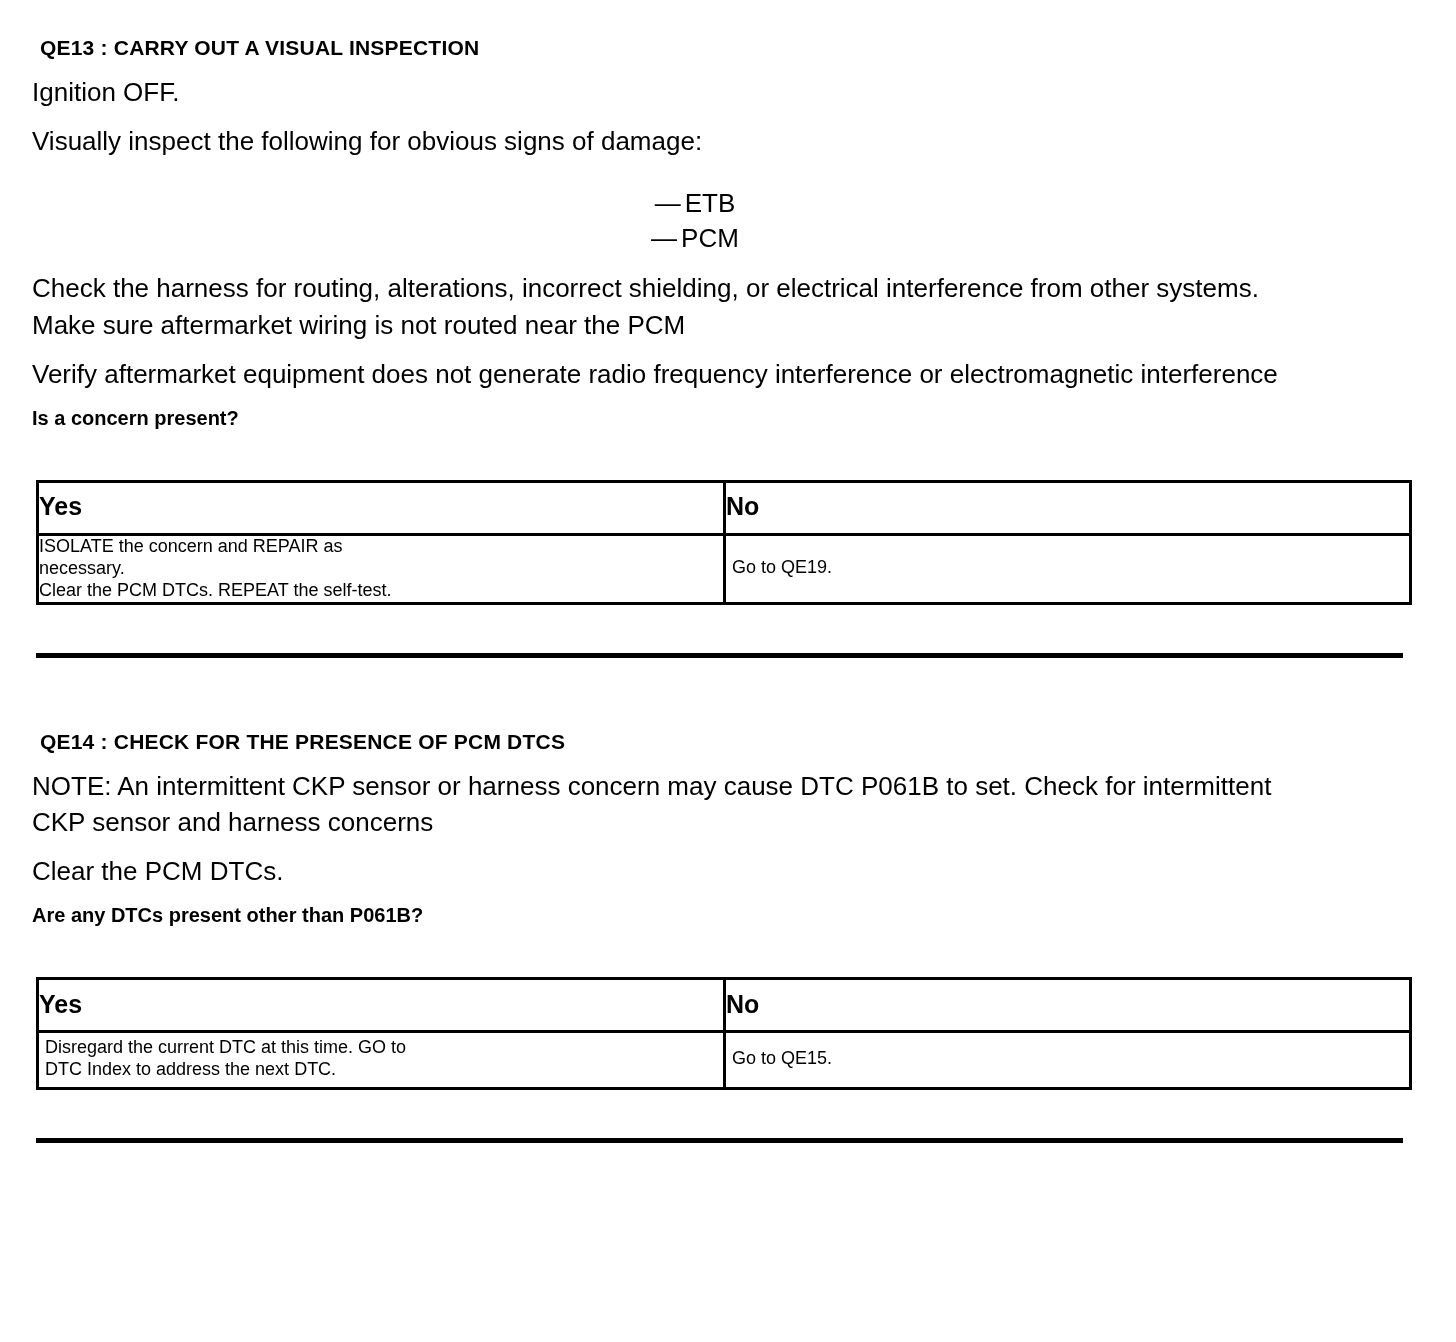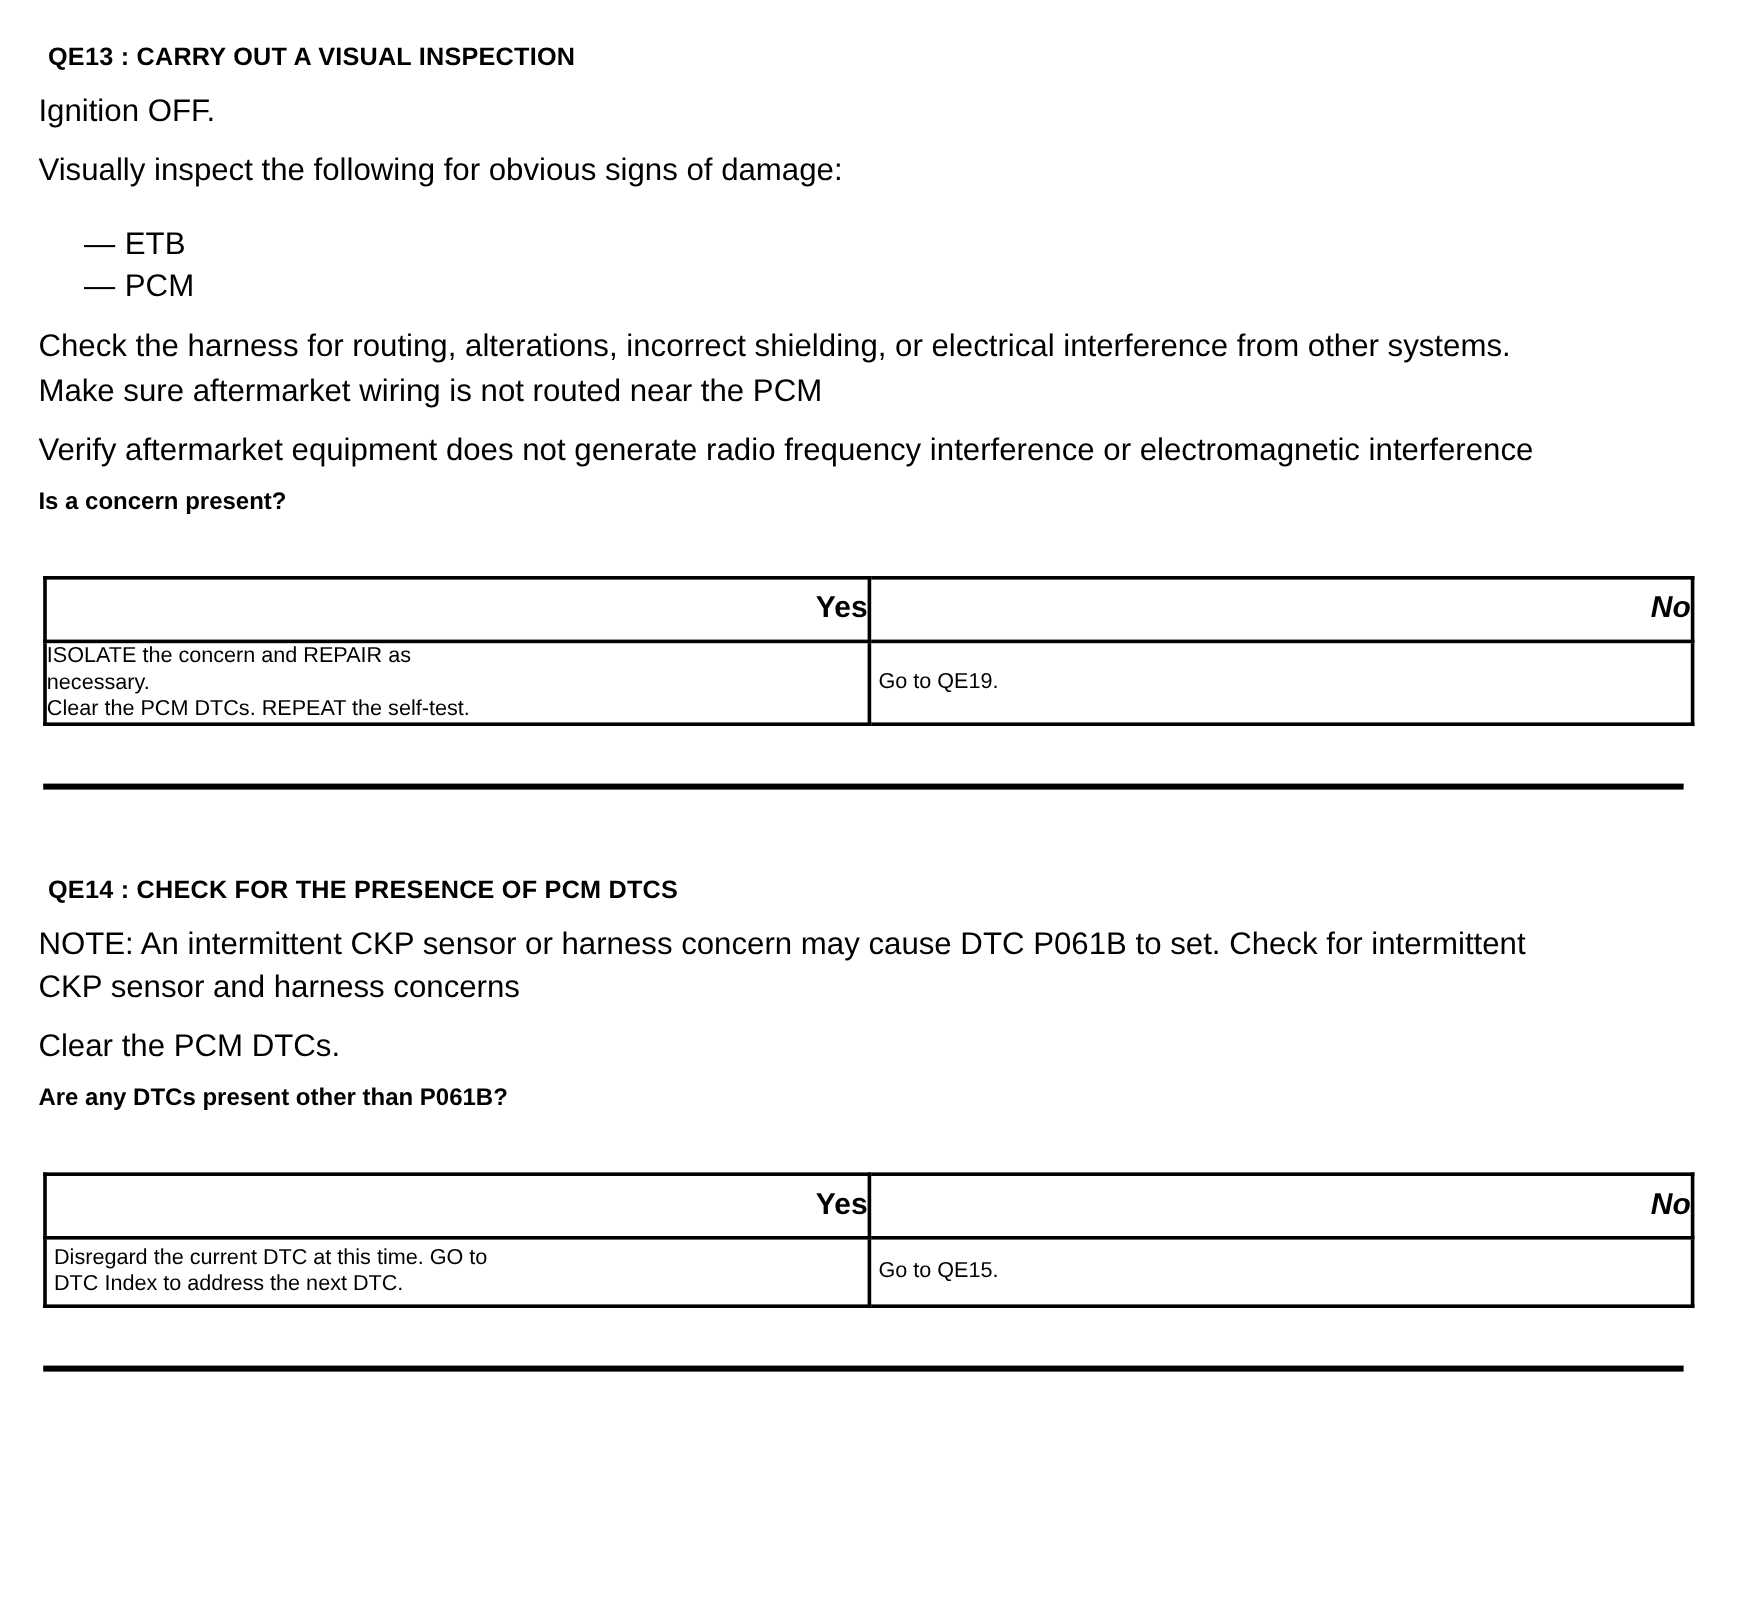--- a/index.html
+++ b/index.html
@@ -38,20 +38,21 @@
   }
   .bullets {
     margin: 0 0 14px 0;
     padding: 0;
     list-style: none;
   }
   .bullets li {
     font-size: 26px;
     line-height: 1.35;
     margin-left: 38px;
+    text-align: center;
   }
   .dash {
     display: inline-block;
     width: 34px;
   }
   .question {
     font-size: 20px;
     font-weight: bold;
     margin: 14px 0 0 0;
   }
@@ -62,26 +63,26 @@
     table-layout: fixed;
   }
   table.answers td, table.answers th {
     border: 3px solid #000;
     padding: 0;
     vertical-align: middle;
   }
   table.answers th {
     font-size: 25px;
     font-weight: bold;
-    text-align: right;
+    text-align: left;
     height: 44px;
     padding: 2px 0 4px 0;
   }
   .col-yes { width: 684px; }
-  .col-no  { width: 683px; font-style: italic; }
+  .col-no  { width: 683px; }
   td.cell {
     font-size: 18px;
     line-height: 1.22;
     padding: 4px 2px 6px 4px;
   }
   td.cell.center {
     text-align: left;
     padding: 4px 6px 6px 6px;
   }
   .hrule {

